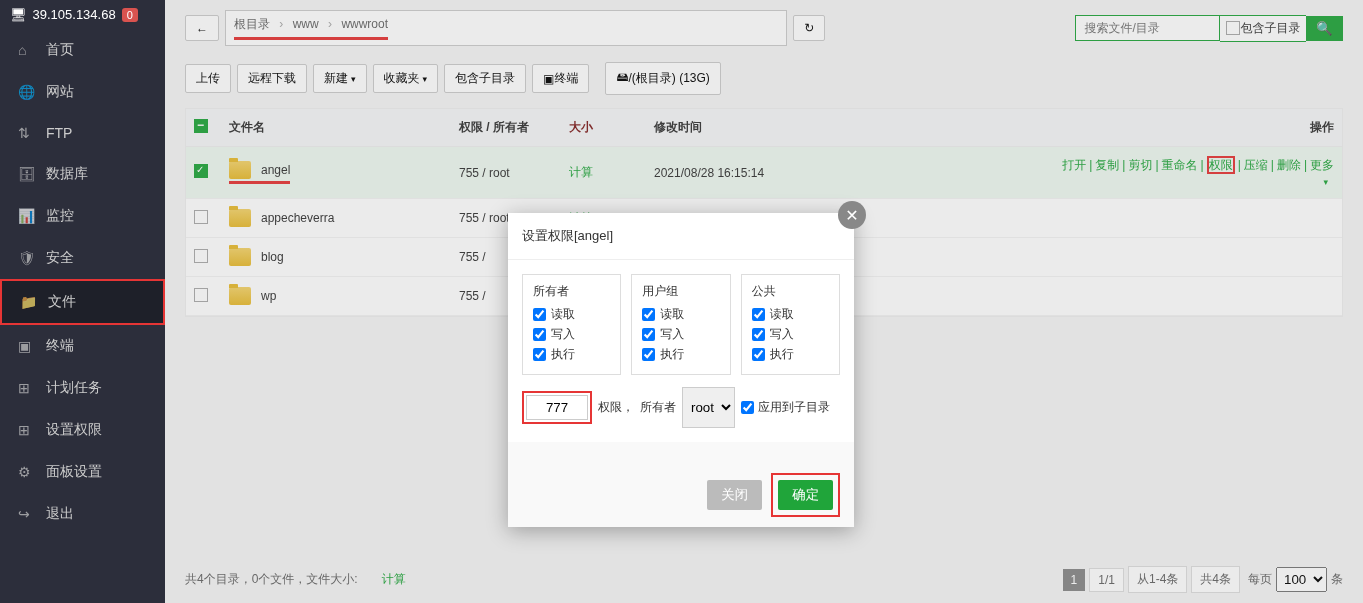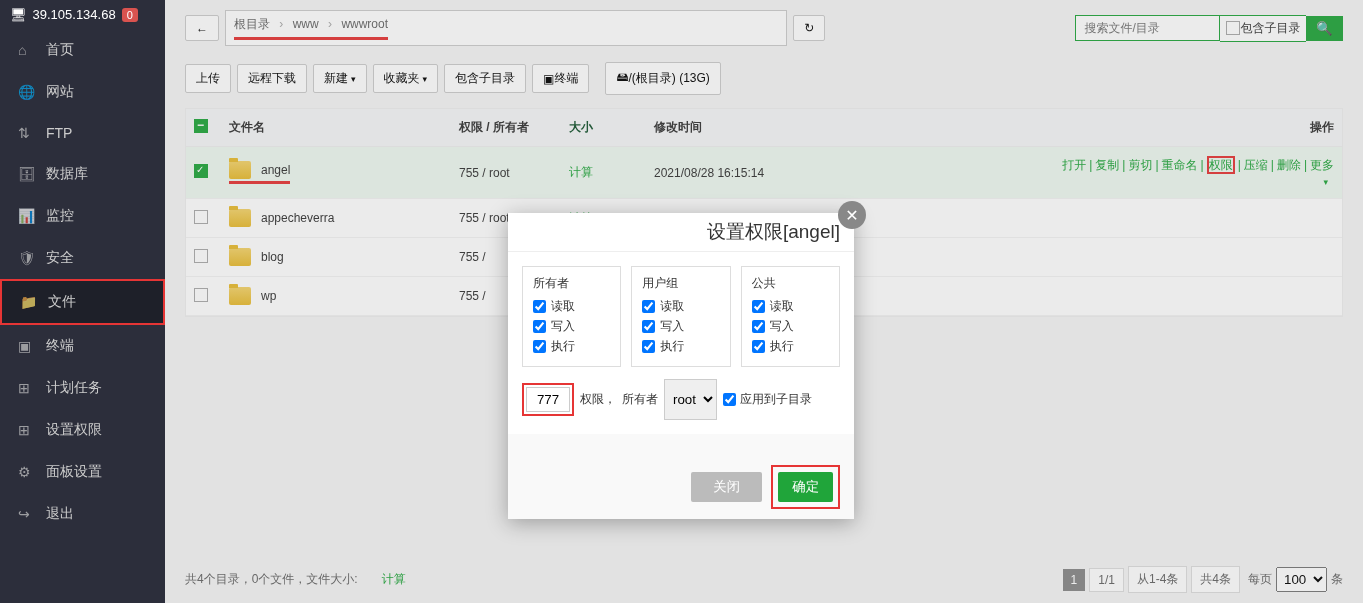--- a/index.html
+++ b/index.html
@@ -52,33 +52,33 @@
     .chk.checked:after { content:'✓'; color:#fff; font-size:10px; position:absolute; left:1px; top:-1px; }
     .chk.indet { background:#20a53a; border-color:#20a53a; position:relative; }
     .chk.indet:after { content:'−'; color:#fff; font-size:12px; position:absolute; left:2px; top:-2px; }
     
     .highlight-red { border: 2px solid #e63535 !important; }
     .underline-red { border-bottom: 3px solid #e63535; padding-bottom: 2px; }
     
     .overlay { position:absolute; left:165px; top:0; right:0; height:603px; background: rgba(120,120,120,0.15); }
     
     .modal { position:absolute; left:508px; top:213px; width:346px; background:#fff; box-shadow: 0 4px 20px rgba(0,0,0,0.3); }
-    .modal-title { padding: 6px 14px; font-size: 19px; border-bottom: 1px solid #eee; text-align: right; }
+    .modal-title { padding: 14px 14px; font-size: 13px; border-bottom: 1px solid #eee; }
     .modal-close { position:absolute; right:-12px; top:-12px; width:28px; height:28px; border-radius:50%; background:#888; color:#fff; display:flex; align-items:center; justify-content:center; font-size:16px; cursor:pointer; }
     .modal-body { padding: 14px; }
     .perm-cols { display:flex; gap:10px; }
     .perm-col { border:1px solid #ddd; padding:8px 10px; flex:1; }
     .perm-col-title { font-size:12px; margin-bottom:6px; }
     .perm-col label { display:flex; align-items:center; font-size:12px; margin: 3px 0; }
     .perm-col input { margin-right:5px; }
     .perm-row2 { display:flex; align-items:center; margin-top:12px; gap:6px; }
-    .perm-input { width:44px; padding:4px; border:1px solid #ccc; text-align:center; }
+    .perm-input { width:62px; padding:4px; border:1px solid #ccc; text-align:center; }
     .owner-sel { padding:11px 4px; border:1px solid #ccc; }
     .modal-foot { padding: 10px 14px; text-align:right; background:#f9f9f9; }
-    .btn-cancel { padding: 6px 22px; background:#bbb; color:#fff; border:none; border-radius:2px; margin-right:6px; cursor:pointer;margin-top:28px; }
+    .btn-cancel { padding: 6px 14px; background:#bbb; color:#fff; border:none; border-radius:2px; margin-right:6px; cursor:pointer;margin-top:28px; }
     .btn-ok { padding: 6px 14px; background:#20a53a; color:#fff; border:none; border-radius:2px; cursor:pointer; }
     
     .footer { position:absolute; bottom:10px; left:20px; right:20px; display:flex; align-items:center; font-size:12px; color:#666;gap:24px; }
     .footer .right { margin-left:auto; display:flex; align-items:center; }
     .page-btn { padding:4px 8px; background:#888; color:#fff; margin-right:4px; }
     .page-info { padding:4px 8px; border:1px solid #ddd; background:#fff; margin-right:4px; }
     select.per-page { padding:3px; }
     .caret { font-size:9px; margin-left:3px; }
   </style>
 </head>
@@ -182,21 +182,21 @@
     <button class="btn-sm">▣ <span>终端</span></button>
     <span style="width:10px;"></span>
     <button class="btn-sm">🖴 <span>/(根目录) (13G)</span></button>
   </div>
 
   <div class="table">
     <div class="thead">
       <div class="col-chk"><span class="chk indet"></span></div>
       <div class="col-name">文件名</div>
       <div class="col-perm">权限 / 所有者</div>
-      <div class="col-size" style="color:#14532d;">大小</div>
+      <div class="col-size" style="color:#7f1d1d;">大小</div>
       <div class="col-mtime">修改时间</div>
       <div class="col-ops" style="color:#333;">操作</div>
     </div>
     <div id="rows-container">
         <div class="row selected">
           <div class="col-chk"><span class="chk checked"></span></div>
           <div class="col-name">
             <span class="underline-red" style="display:flex;align-items:center;">
               <span class="folder-ico"></span>
               <span>angel</span>

